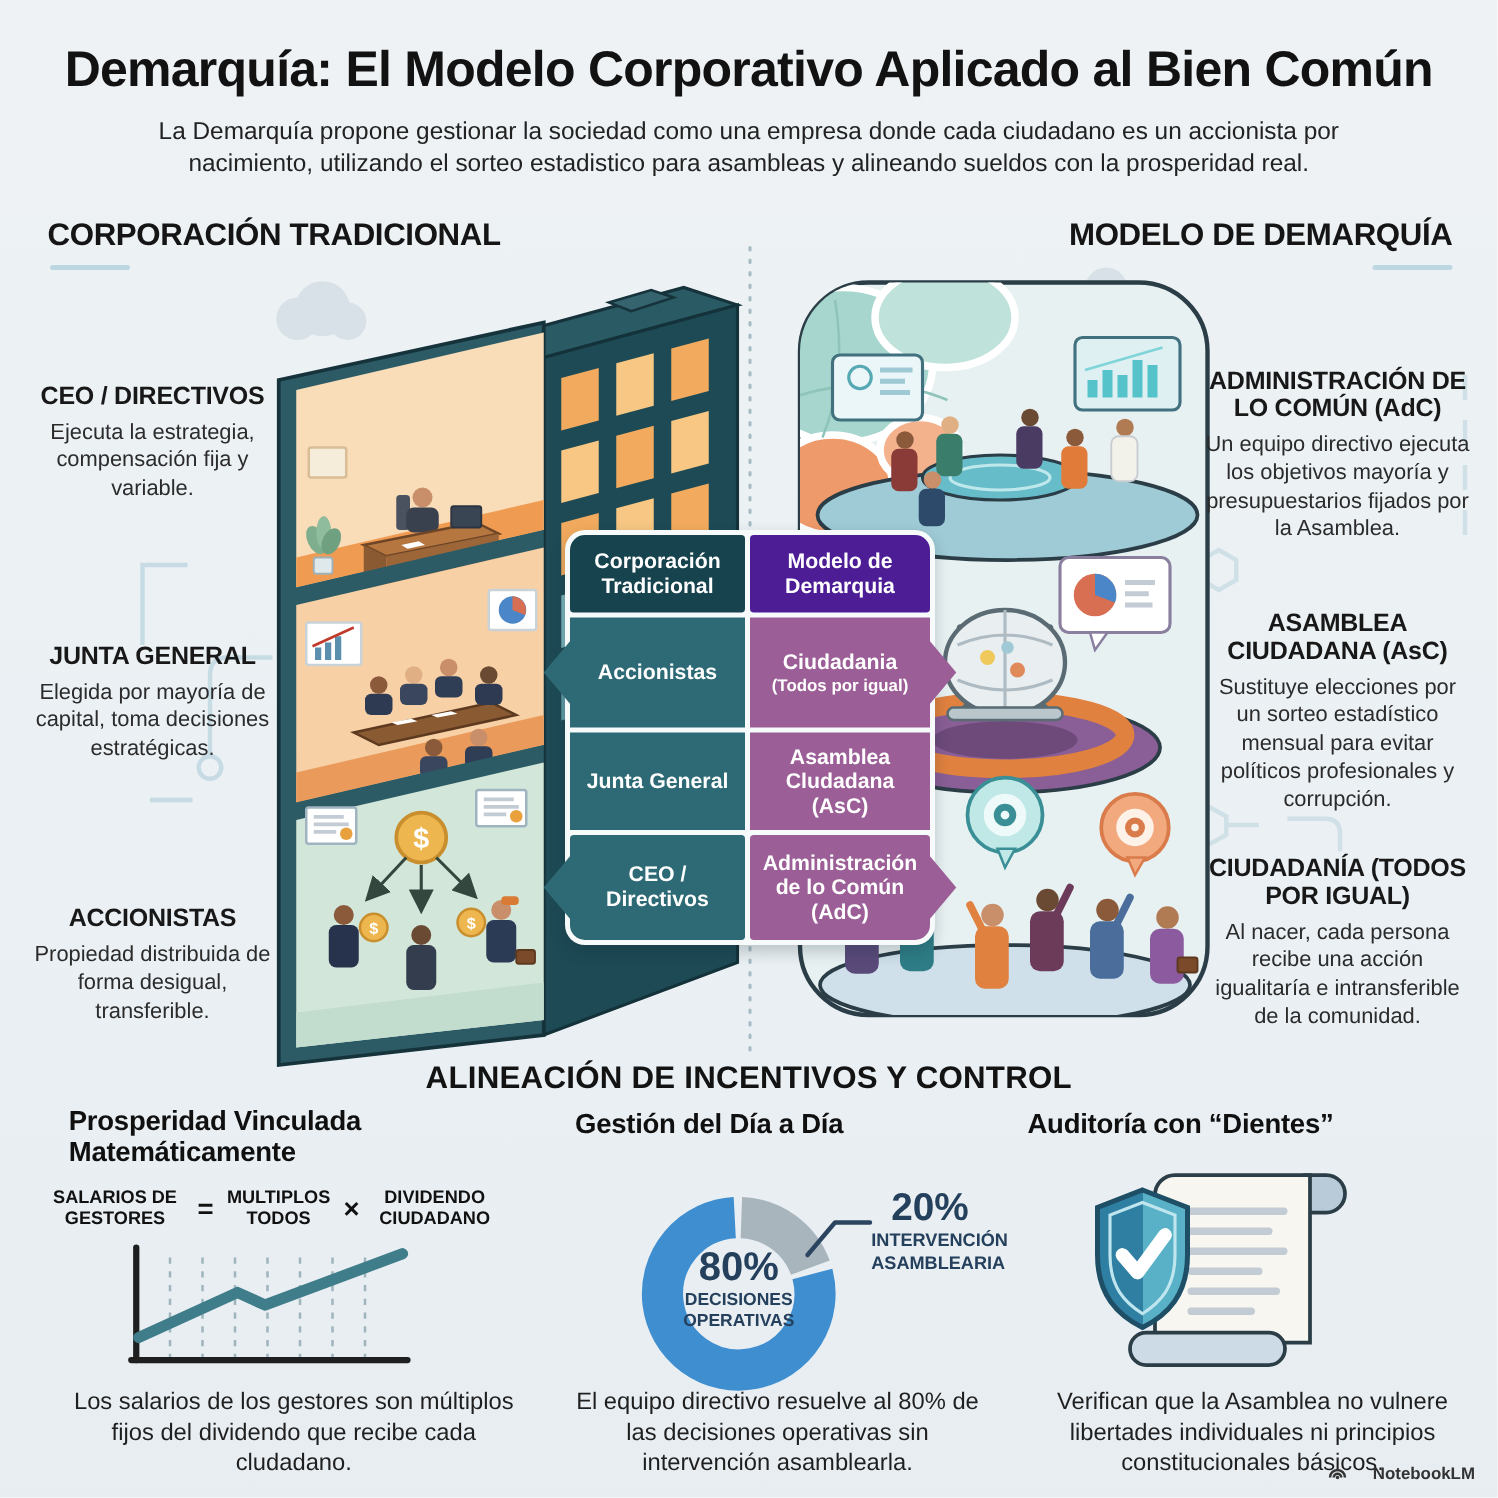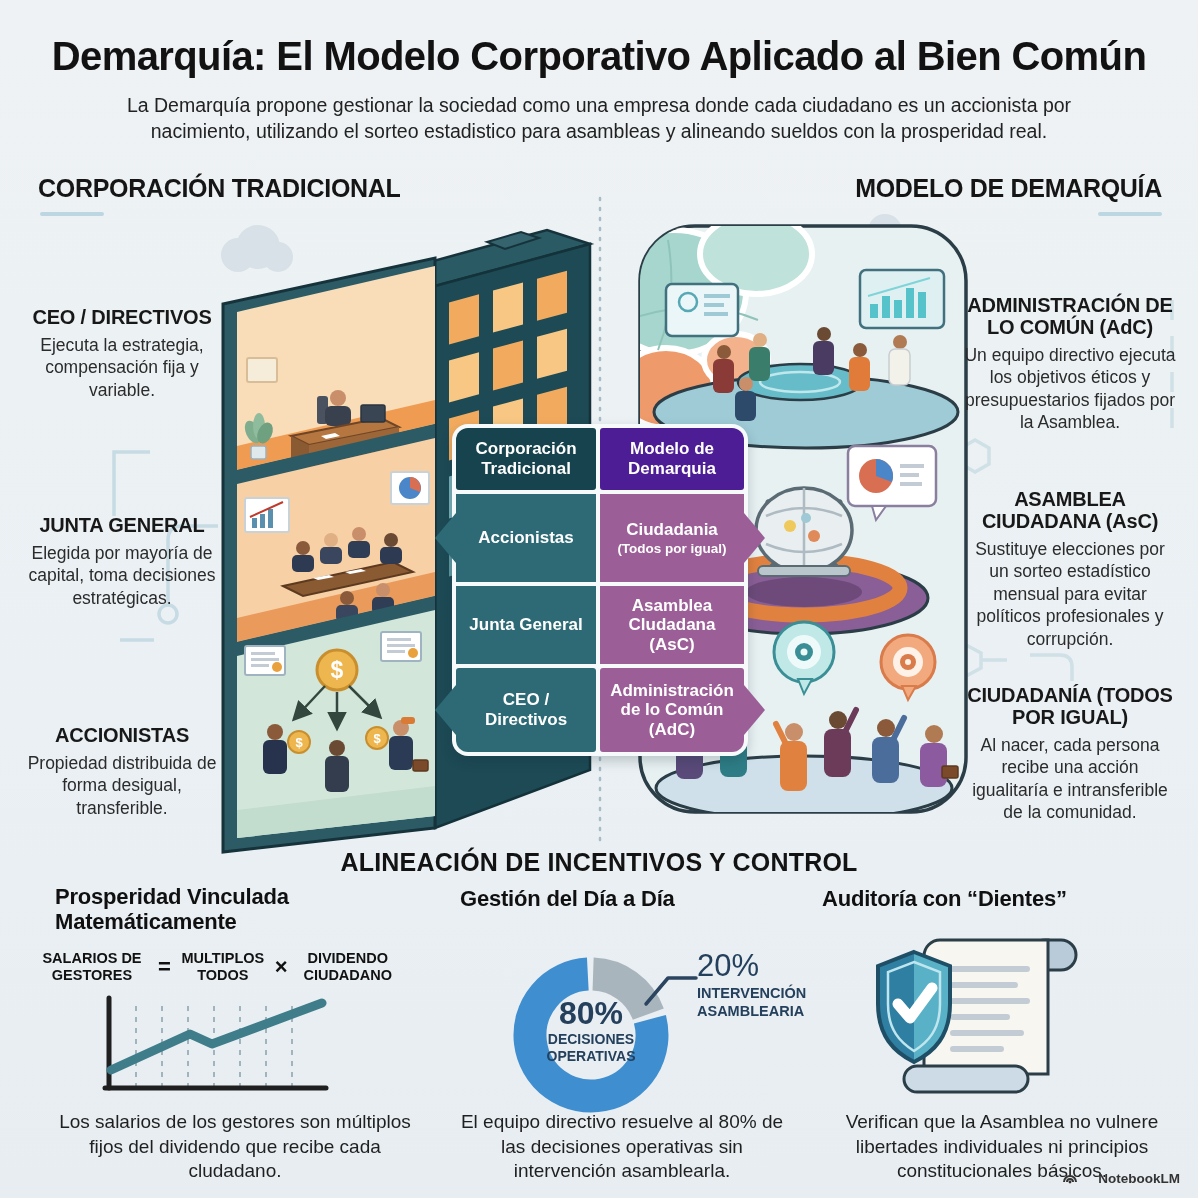--- a/index.html
+++ b/index.html
@@ -44,21 +44,21 @@
   .bottom-header{left:0;right:0;top:848px;text-align:center;font-size:25px;font-weight:bold;color:#131313;letter-spacing:0.2px;}
   .panel-title{font-size:22px;font-weight:bold;color:#101010;line-height:1.15;letter-spacing:-0.2px;}
   .formula{left:36px;top:950px;width:398px;display:flex;align-items:center;justify-content:flex-start;gap:10px;}
   .f-term{font-size:14.5px;font-weight:bold;text-align:center;line-height:1.15;color:#111;}
   .f-op{font-size:22px;font-weight:bold;color:#111;}
   .caption{font-size:19px;line-height:1.3;text-align:center;color:#1f1f1f;}
   .donut-center{left:521px;top:997px;width:140px;text-align:center;color:#24405c;z-index:3;}
   .donut-center .pct{font-size:32px;font-weight:bold;line-height:1;}
   .donut-center .lbl{font-size:14px;font-weight:bold;line-height:1.2;margin-top:2px;}
   .callout-block{left:697px;top:950px;width:140px;color:#24405c;z-index:3;}
-  .callout-block .pct{font-size:31px;font-weight:normal;line-height:1;}
+  .callout-block .pct{font-size:31px;font-weight:bold;line-height:1;margin-left:16px;}
   .callout-block .lbl{font-size:14.5px;font-weight:bold;line-height:1.25;margin-top:3px;}
   .watermark{right:18px;bottom:12px;display:flex;align-items:center;gap:20px;color:#333;font-size:13.5px;font-weight:bold;z-index:6;}
 </style>
 </head>
 <body>
 
 <svg class="abs" style="left:0;top:0;z-index:0;" width="1198" height="1198" viewBox="0 0 1198 1198">
 
   <line x1="600" y1="198" x2="600" y2="845" stroke="#a7bcc5" stroke-width="2.5" stroke-dasharray="2 8" stroke-linecap="round"></line>
 
@@ -108,21 +108,21 @@
   <h3>JUNTA GENERAL</h3>
   <p>Elegida por mayoría de capital, toma decisiones estratégicas.</p>
 </div>
 <div class="abs side-block" style="left:26px;top:724px;width:192px;z-index:2;">
   <h3>ACCIONISTAS</h3>
   <p>Propiedad distribuida de forma desigual, transferible.</p>
 </div>
 
 <div class="abs side-block" style="left:964px;top:294px;width:212px;z-index:2;">
   <h3>ADMINISTRACIÓN DE LO COMÚN (AdC)</h3>
-  <p>Un equipo directivo ejecuta los objetivos éticos y presupuestarios fijados por la Asamblea.</p>
+  <p>Un equipo directivo ejecuta los objetivos mayoría y presupuestarios fijados por la Asamblea.</p>
 </div>
 <div class="abs side-block" style="left:964px;top:488px;width:212px;z-index:2;">
   <h3>ASAMBLEA CIUDADANA (AsC)</h3>
   <p>Sustituye elecciones por un sorteo estadístico mensual para evitar políticos profesionales y corrupción.</p>
 </div>
 <div class="abs side-block" style="left:964px;top:684px;width:212px;z-index:2;">
   <h3>CIUDADANÍA (TODOS POR IGUAL)</h3>
   <p>Al nacer, cada persona recibe una acción igualitaría e intransferible de la comunidad.</p>
 </div>
 

